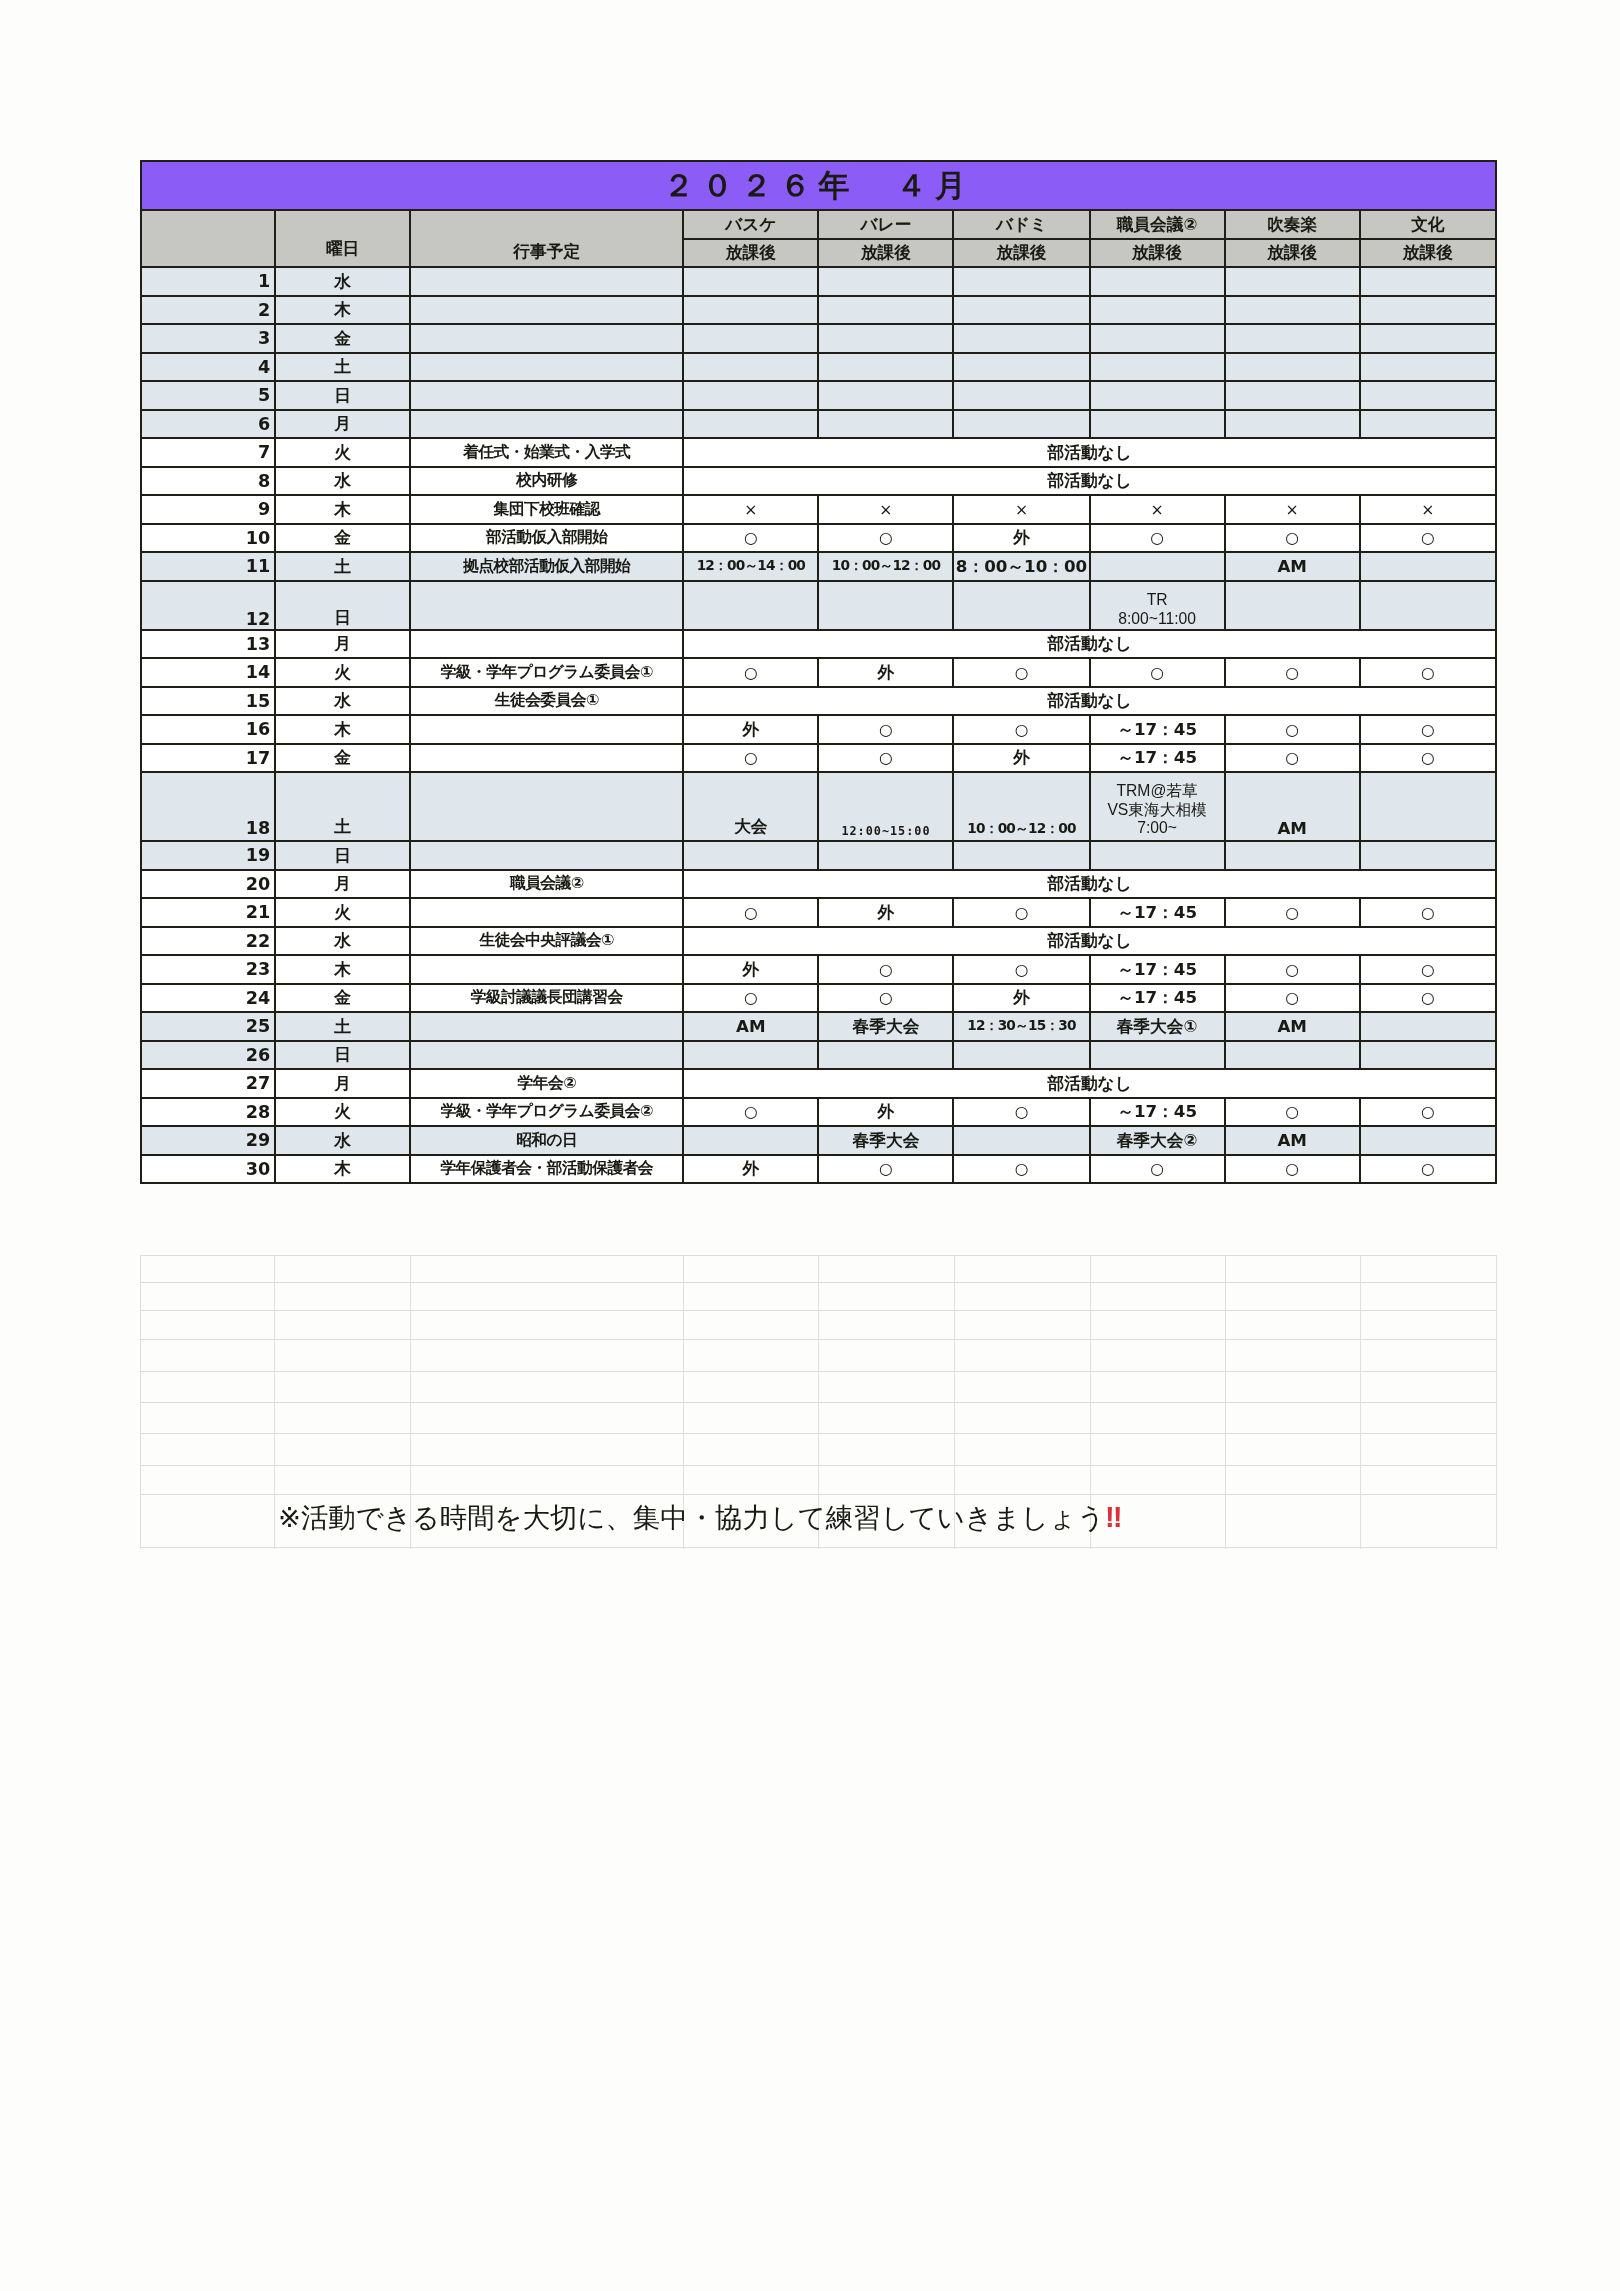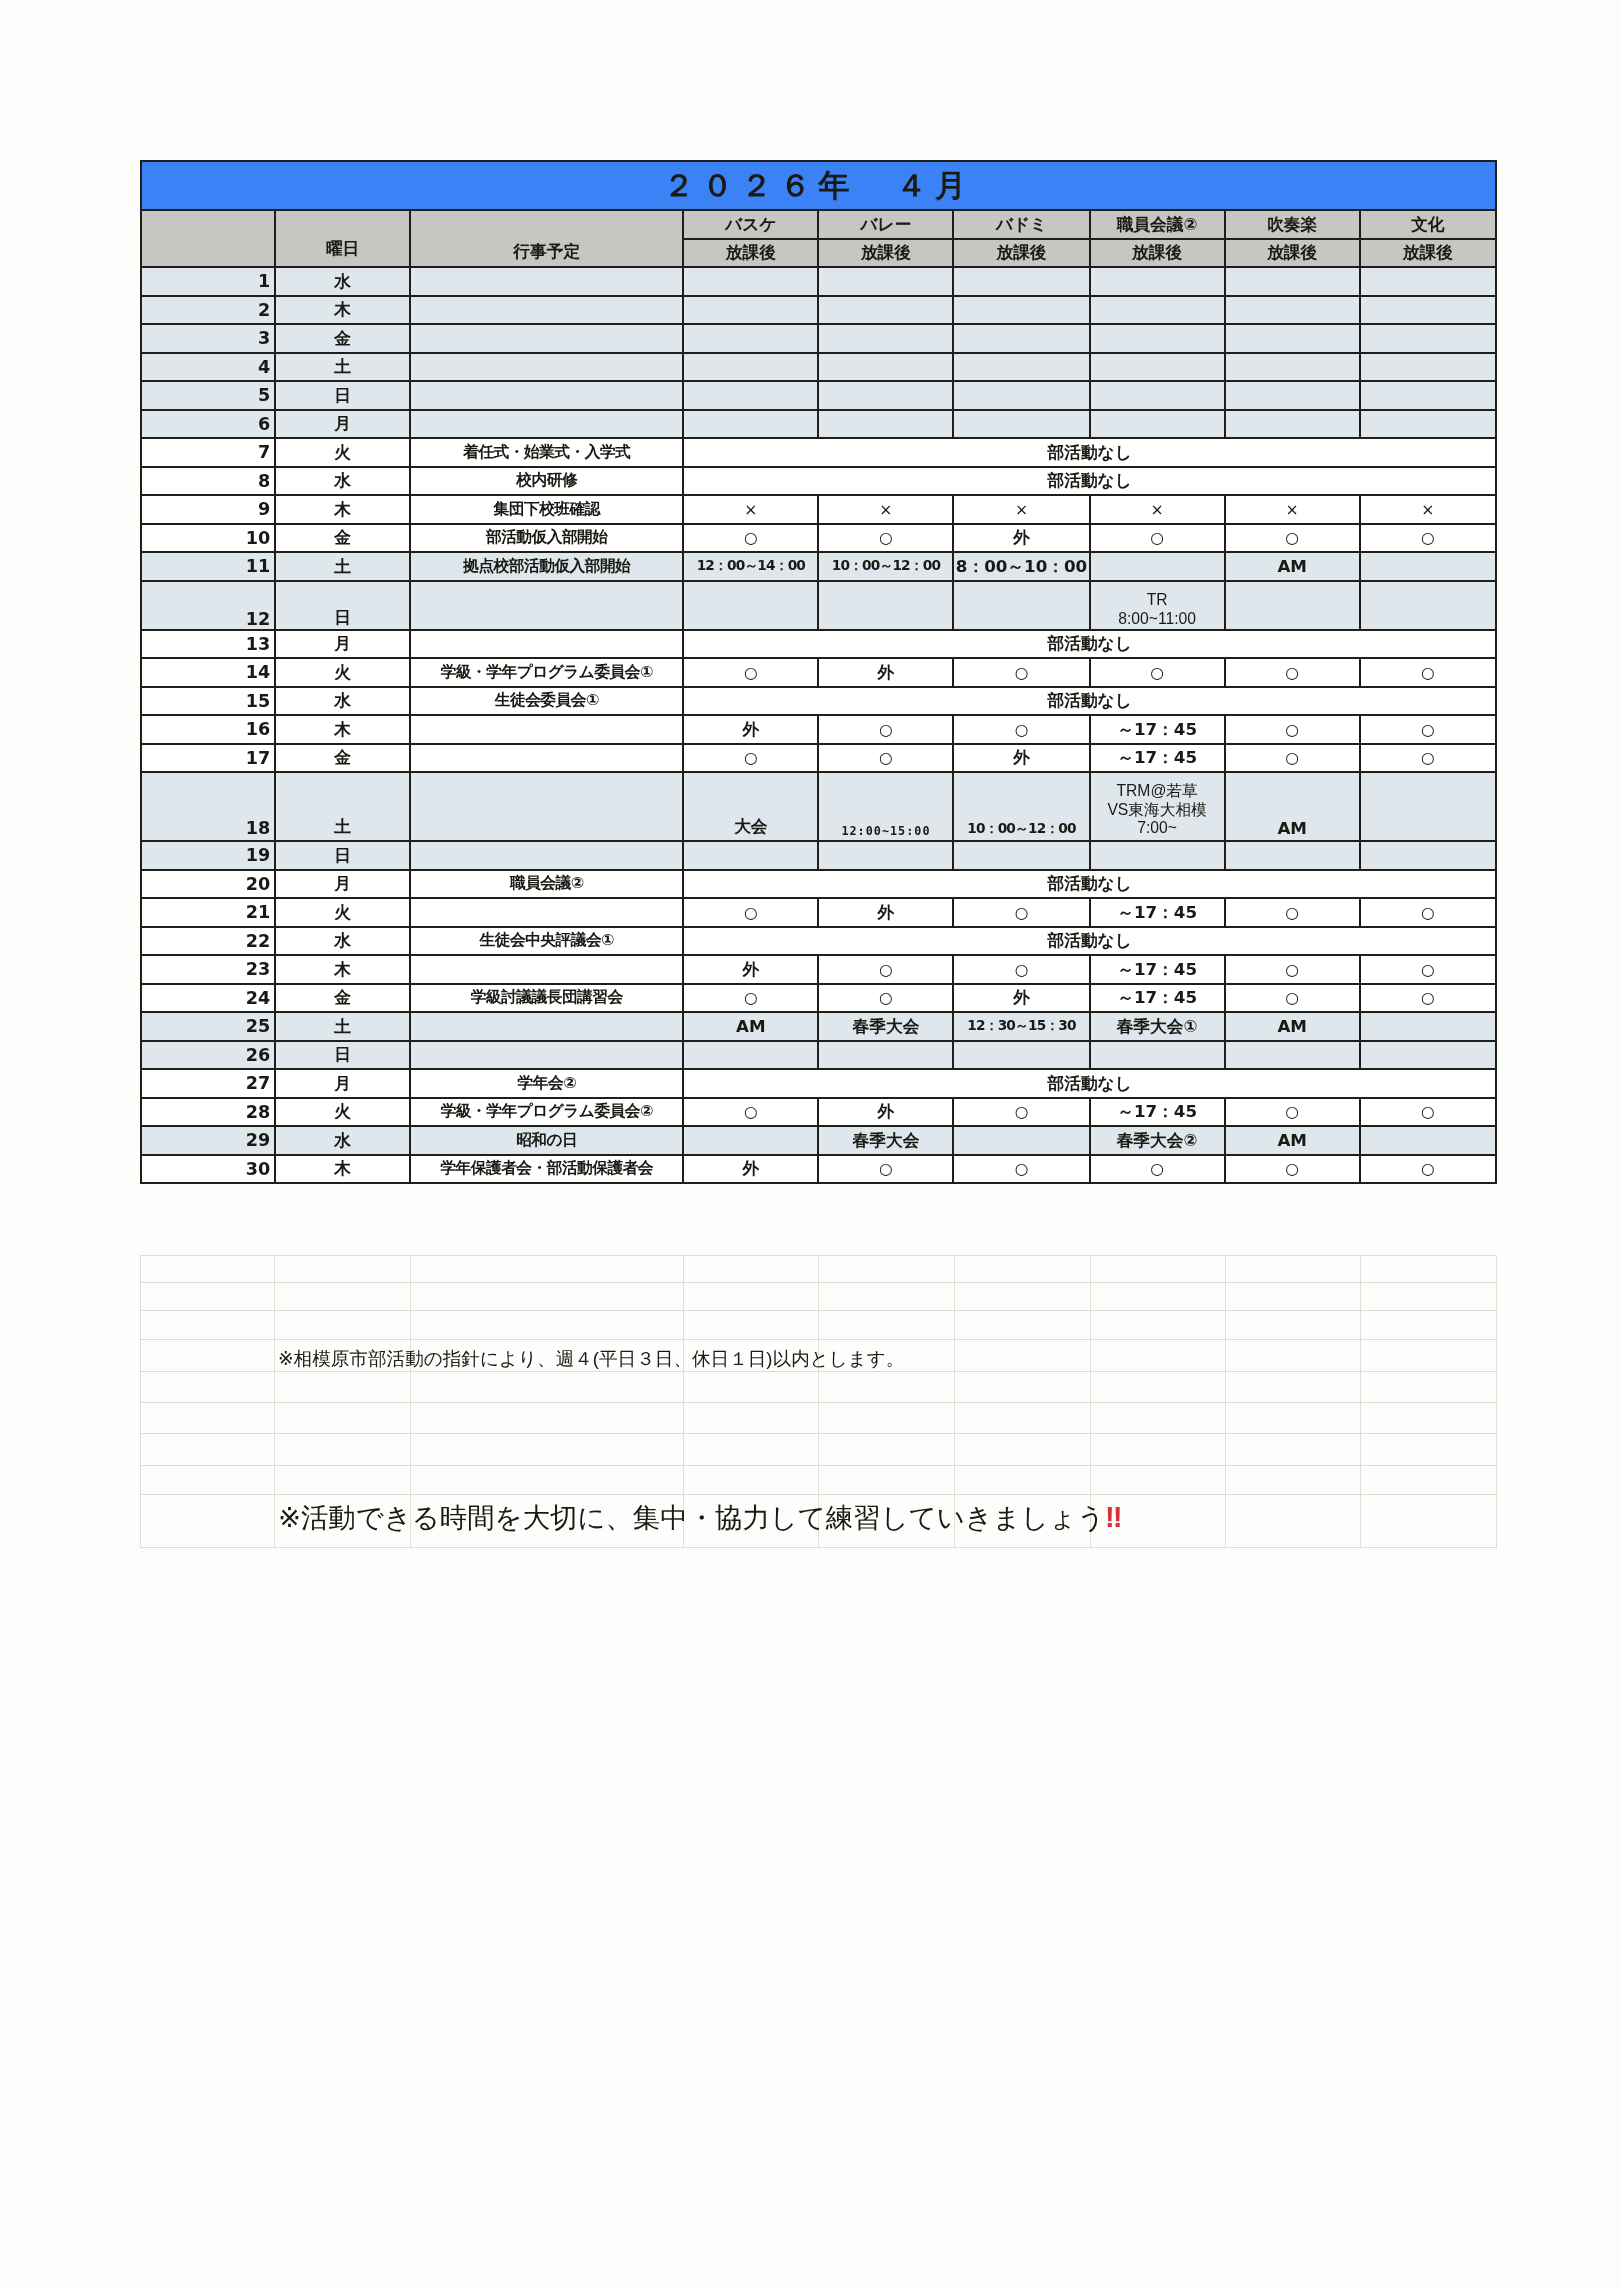--- a/index.html
+++ b/index.html
@@ -4,21 +4,21 @@
 <style>
   html, body { margin: 0; padding: 0; }
   body {
     width: 1620px; height: 2292px; background: #fdfdfb; position: relative;
     font-family: "DejaVu Sans", "Liberation Sans", sans-serif; color: #1a1a14; overflow: hidden;
   }
   .sheet { position: absolute; left: 140px; top: 160px; width: 1357px; }
   table.sched { border-collapse: collapse; table-layout: fixed; width: 1357px; }
   table.sched td { border: 2px solid #1f1f18; padding: 0; text-align: center; vertical-align: middle;
     font-weight: bold; font-size: 16.7px; white-space: nowrap; overflow: hidden; height: 26.5px; }
-  .title-cell { background: #3b82f6; height: 47px !important; font-size: 31px !important; letter-spacing: 7.8px; text-align: center; }
+  .title-cell { background: #8b5cf6; height: 47px !important; font-size: 31px !important; letter-spacing: 7.8px; text-align: center; }
   .hdr { background: #c6c6c2; }
   td.num { text-align: right !important; padding-right: 3.9px !important; font-size: 17.6px !important; }
   td.event { font-size: 15.7px !important; letter-spacing: -0.5px; }
   tr.weekend td { background: #dfe7ec; }
   tr.weekday td { background: #ffffff; }
   tr.tall12 td { height: 47px; vertical-align: bottom; padding-bottom: 0; }
   tr.tall18 td { height: 65px; vertical-align: bottom; padding-bottom: 2px; }
   td.multiline { white-space: pre-line !important; line-height: 18.6px; font-weight: normal !important; font-family: "Liberation Sans", sans-serif; font-size: 15.7px !important; }
   td.small { font-size: 13.7px !important; letter-spacing: -0.8px; }
   td.tiny { font-size: 11.8px !important; letter-spacing: 1px; font-family: "DejaVu Sans Mono", monospace; }
@@ -390,18 +390,17 @@
   <div class="vl" style="left:543px"></div>
     <div class="vl" style="left:678px"></div>
     <div class="vl" style="left:814px"></div>
   <div class="vl" style="left:950px"></div>
     <div class="vl" style="left:1085px"></div>
     <div class="vl" style="left:1220px"></div>
   <div class="vl" style="left:1356px"></div>
 </div>
 
 <div class="notes">
-  <div class="note">※相模原市部活動の指針により、週４(平日３日、休日１日)以内とします。</div>
 </div>
 <div class="note-big">
   <span>※活動できる時間を大切に、集中・協力して練習していきましょう</span><span class="bang">‼</span>
 </div>
 
 
 </body></html>

